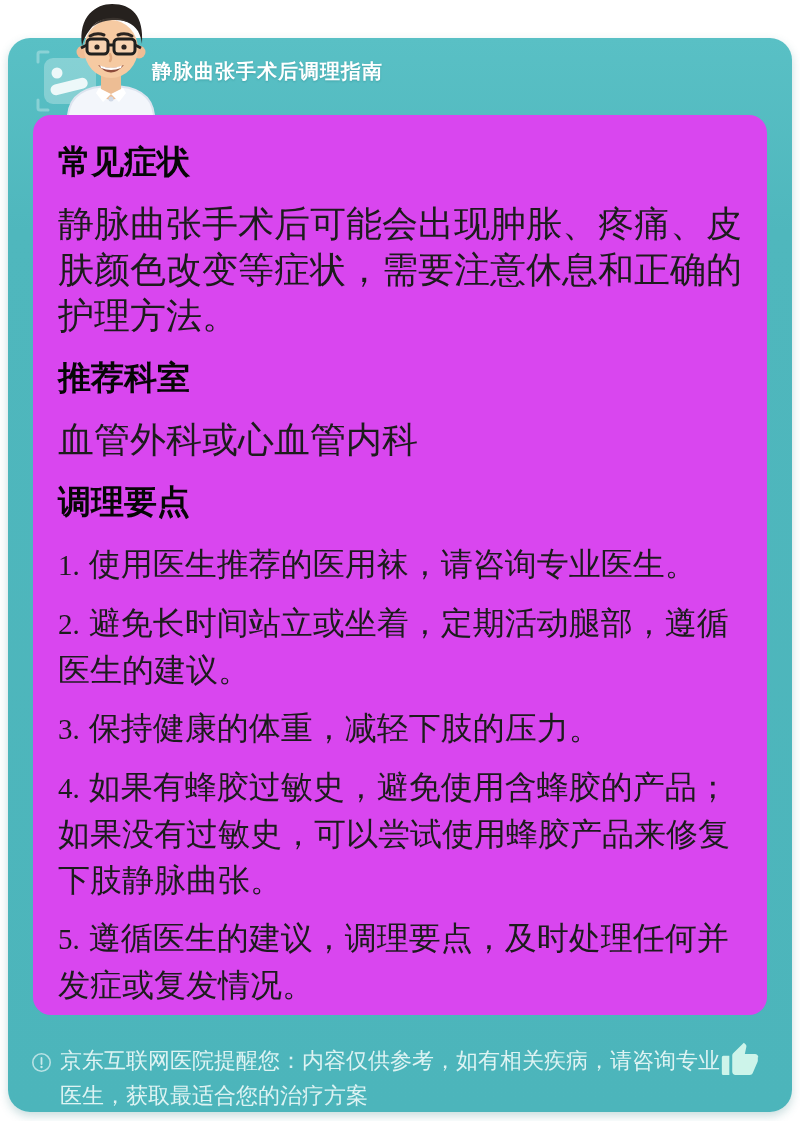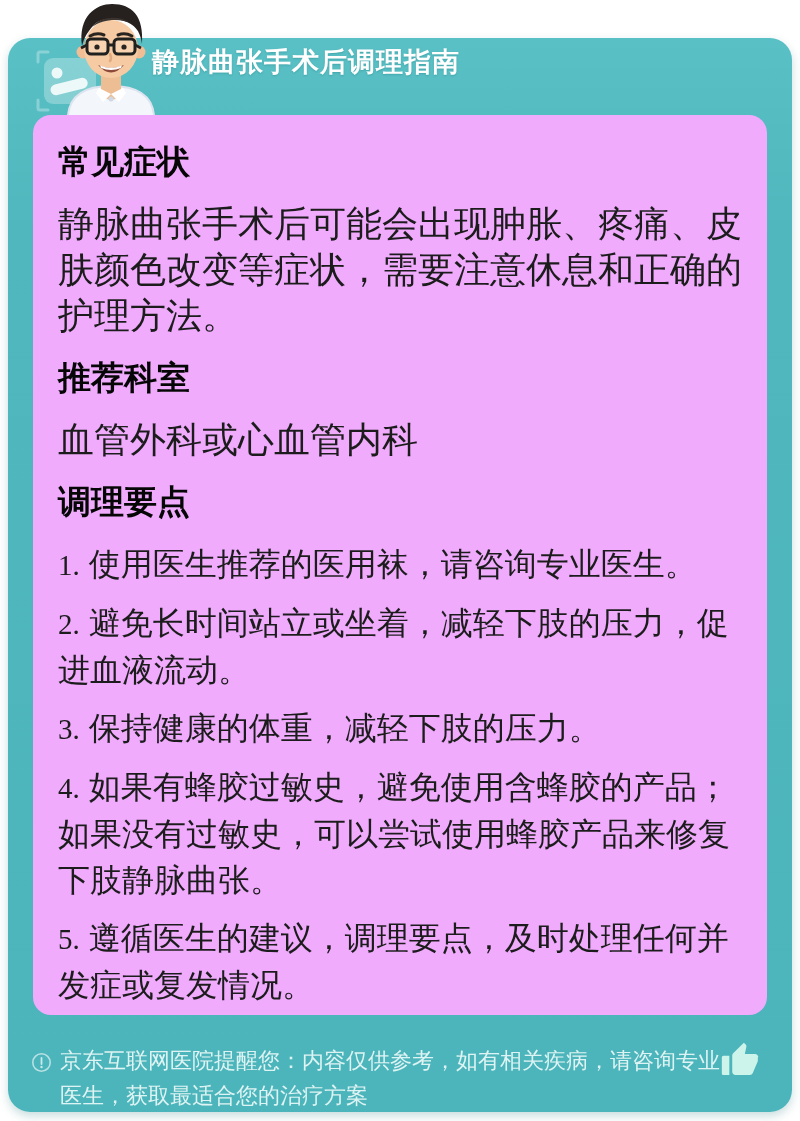--- a/index.html
+++ b/index.html
@@ -7,33 +7,33 @@
   .page{position:relative;width:800px;height:1121px;background:#ffffff;overflow:hidden;}
 
   .teal-card{
     position:absolute;left:8px;top:38px;width:784px;height:1074px;
     border-radius:22px;
     background:linear-gradient(180deg,#59c0c5 0%,#4fb7bd 18%,#4cb5bb 100%);
     box-shadow:0 4px 10px rgba(40,120,125,0.25);
   }
 
   .page-title{
-    position:absolute;left:152px;top:44px;z-index:4;
-    font-size:27px;font-weight:bold;color:#ffffff;letter-spacing:1px;
+    position:absolute;left:152px;top:58px;z-index:4;
+    font-size:20px;font-weight:bold;color:#ffffff;letter-spacing:1px;
     text-shadow:0 1px 2px rgba(0,90,95,0.25);
     white-space:nowrap;
   }
 
   .photo-icon{position:absolute;left:34px;top:48px;z-index:2;}
 
   .avatar{position:absolute;left:50px;top:2px;z-index:3;}
 
   .white-card{
     position:absolute;left:33px;top:115px;width:734px;height:900px;z-index:5;
-    background:#f0abfc;border-radius:18px;
+    background:#d946ef;border-radius:18px;
     padding:24px 20px 0 25px;box-sizing:border-box;
     overflow:hidden;
   }
 
   .white-card h2{
     margin:14px 0 16px 0;
     font-size:33px;line-height:46px;font-weight:bold;color:#060606;
   }
   .white-card h2:first-child{margin-top:0;}
   .body-text{
@@ -122,21 +122,21 @@
 
     <h2>推荐科室</h2>
     <p class="body-text">血管外科或心血管内科</p>
 
     <h2>调理要点</h2>
 
     <div class="tip">
       <span class="tip-num">1.</span><span>使用医生推荐的医用袜，请咨询专业医生。</span>
     </div>
     <div class="tip">
-      <span class="tip-num">2.</span><span>避免长时间站立或坐着，减轻下肢的压力，促进血液流动。</span>
+      <span class="tip-num">2.</span><span>避免长时间站立或坐着，定期活动腿部，遵循医生的建议。</span>
     </div>
     <div class="tip">
       <span class="tip-num">3.</span><span>保持健康的体重，减轻下肢的压力。</span>
     </div>
     <div class="tip">
       <span class="tip-num">4.</span><span>如果有蜂胶过敏史，避免使用含蜂胶的产品；如果没有过敏史，可以尝试使用蜂胶产品来修复下肢静脉曲张。</span>
     </div>
     <div class="tip">
       <span class="tip-num">5.</span><span>遵循医生的建议，调理要点，及时处理任何并发症或复发情况。</span>
     </div>

